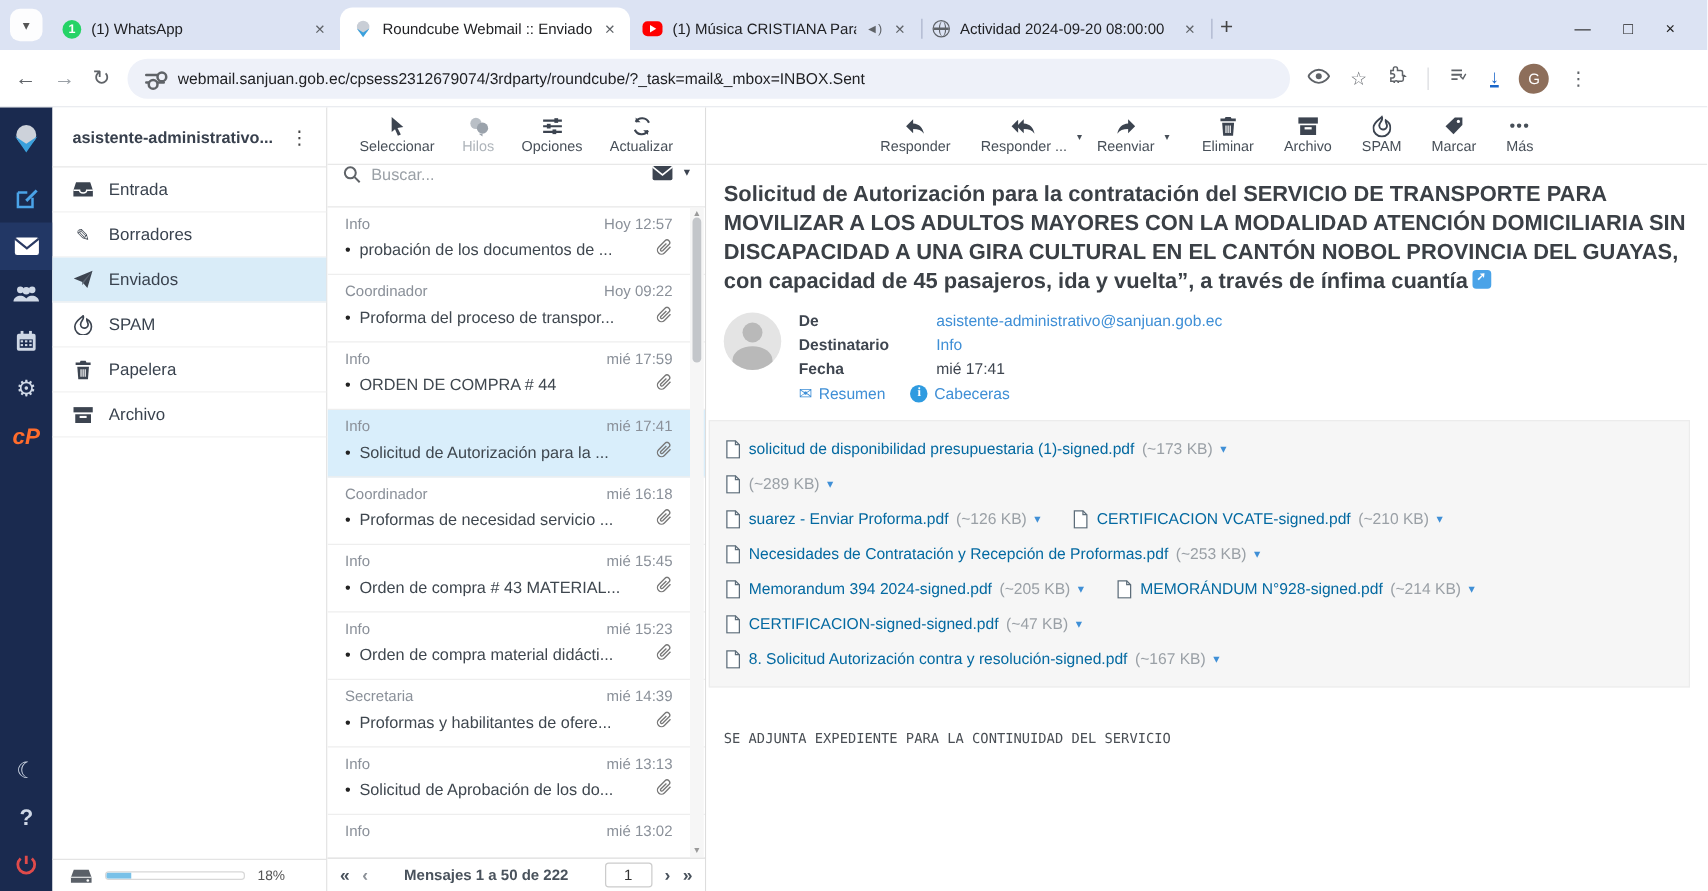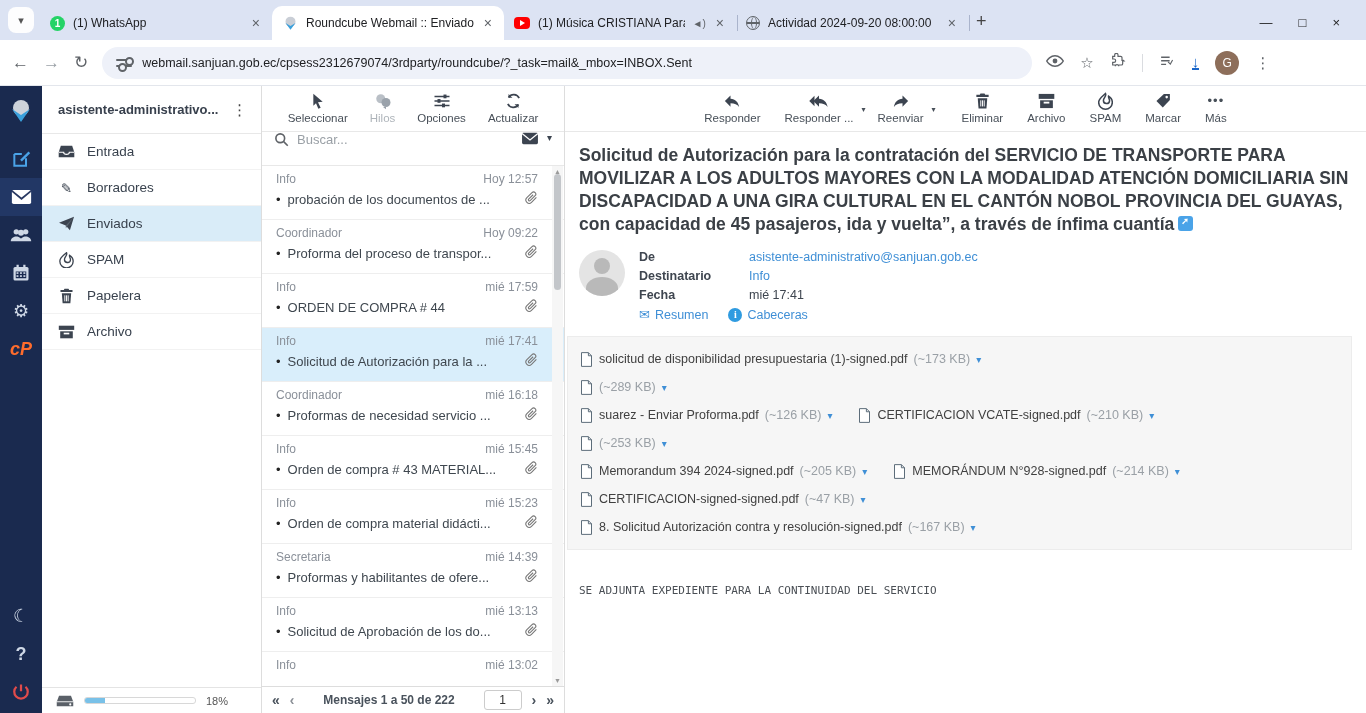--- a/index.html
+++ b/index.html
@@ -124,21 +124,21 @@
   .link { color:#3f8fd6; }
   .linksrow { display:flex; gap:20px; margin-top:3px; font-size:12.5px; align-items:center; }
   .linkitem { display:flex; align-items:center; gap:5px; color:#3f8fd6; }
   .info-i { width:14px; height:14px; border-radius:50%; background:#2f9be0; color:#fff; font-size:10px; font-weight:bold;
     display:flex; align-items:center; justify-content:center; font-family:"Liberation Serif", serif; }
   .env-blue { color:#3f8fd6; font-size:13px; }
 
   .attachbox { margin:6px 14px 0 2px; background:#f6f6f6; border:1px solid #ececec; padding:8px 12px; }
   .arow { display:flex; align-items:center; gap:26px; height:28px; }
   .aitem { display:flex; align-items:center; gap:6px; font-size:12.5px; }
-  .aname { color:#404040; }
+  .aname { color:#0369a1; }
   .asize { color:#9aa0a6; }
   .acaret { color:#3f8fd6; font-size:10px; }
   .pdfic { flex:none; }
 
   .bodytext { padding:34px 14px 0; font-family:"DejaVu Sans Mono", monospace; font-size:11px; color:#4a4f55; }
 </style>
 </head>
 <body>
 
 <div class="tabstrip">
@@ -662,20 +662,21 @@
             <span class="asize">(~210 KB)</span>
             <span class="acaret">▾</span>
           </span>
       </div>
       <div class="arow">
         <span class="aitem">
             <svg class="pdfic" width="13" height="15" viewBox="0 0 20 24">
               <path d="M2 1h11l5 5v17H2z" fill="#fff" stroke="#5d6d7a" stroke-width="1.6"></path>
               <path d="M13 1v5h5" fill="none" stroke="#5d6d7a" stroke-width="1.6"></path>
             </svg>
+            <span class="aname">Necesidades de Contratación y Recepción de Proformas.pdf</span>
             <span class="asize">(~253 KB)</span>
             <span class="acaret">▾</span>
           </span>
       </div>
       <div class="arow">
         <span class="aitem">
             <svg class="pdfic" width="13" height="15" viewBox="0 0 20 24">
               <path d="M2 1h11l5 5v17H2z" fill="#fff" stroke="#5d6d7a" stroke-width="1.6"></path>
               <path d="M13 1v5h5" fill="none" stroke="#5d6d7a" stroke-width="1.6"></path>
             </svg>

